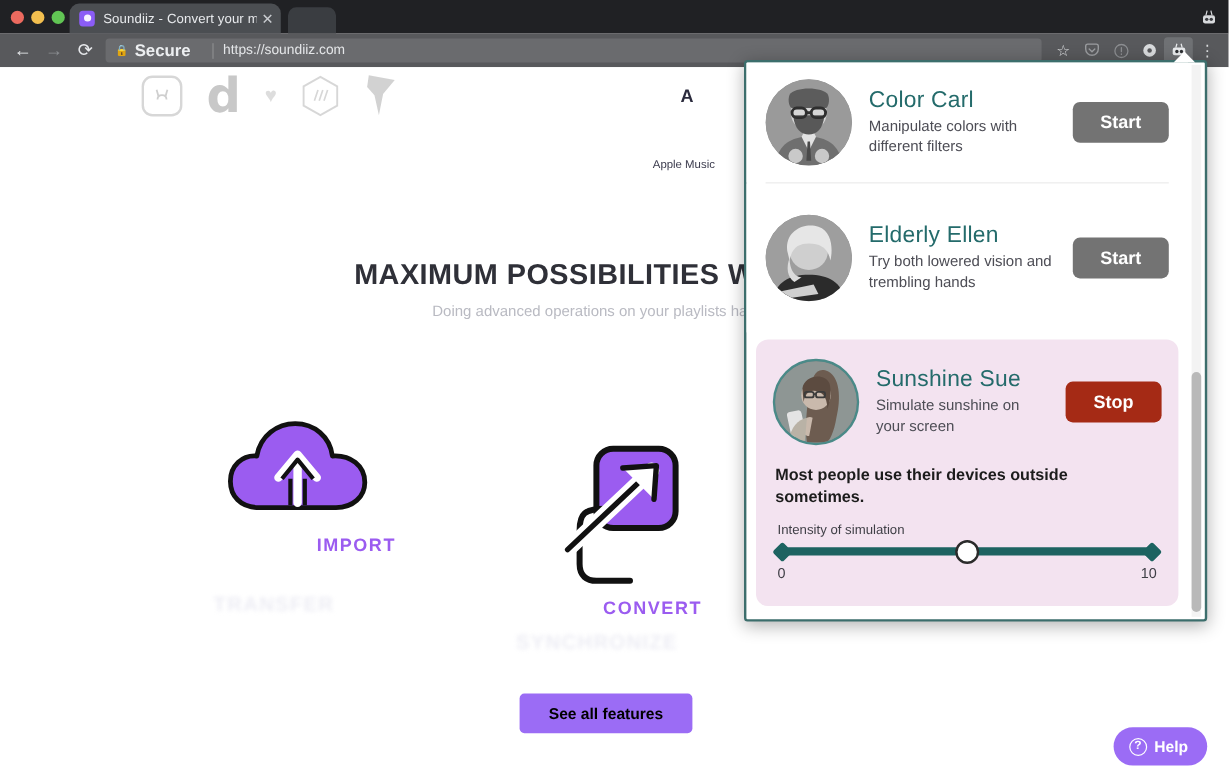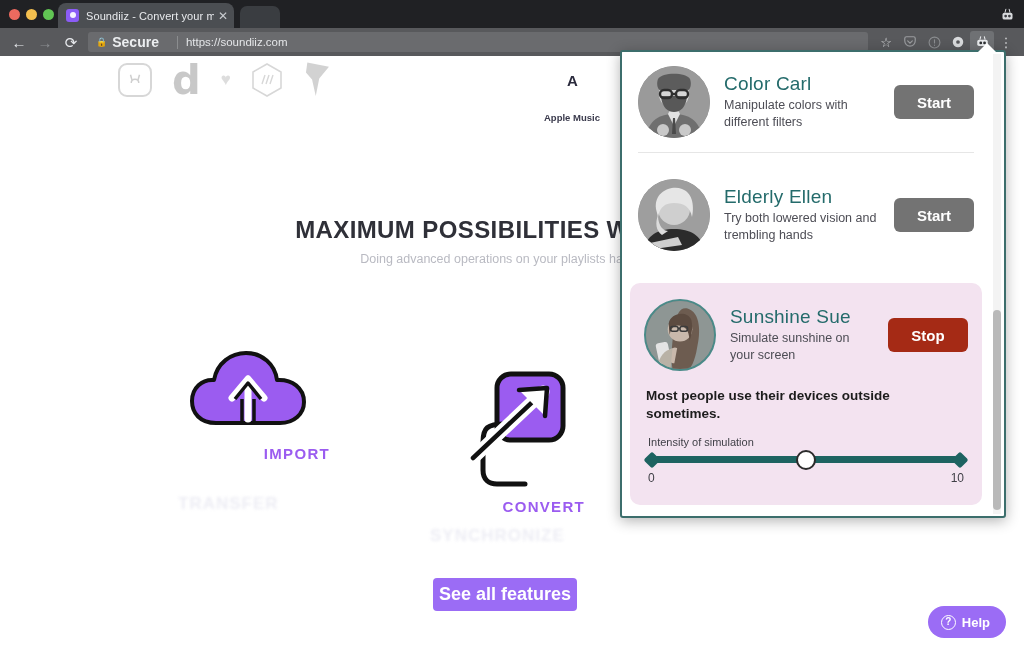--- a/index.html
+++ b/index.html
@@ -104,22 +104,22 @@
   .logo-d { color: #bdbdbd; font-size: 40px; font-weight: bold; line-height: .7; font-family: "DejaVu Sans", sans-serif; }
   .logo-heart { color: #d6d6d6; font-size: 17px; }
   .logo-hex { width: 32px; height: 36px; position: relative; }
   .logo-arrow { color: #c9c9c9; font-size: 34px; line-height: .6; transform: rotate(8deg); }
 
   .brand-apple {
     position: absolute; left: 567px; top: 16px;
     color: #2b2b3d; font-size: 15px; font-weight: bold;
   }
   .brand-apple-label {
-    position: absolute; left: 544px; top: 56px;
-    color: #3a3a4c; font-size: 9.5px; font-weight: bold;
+    position: absolute; left: 544px; top: 76px;
+    color: #3a3a4c; font-size: 9.5px; font-weight: normal;
   }
 
   .headline {
     position: absolute; top: 160px; left: 0; width: 1024px; text-align: center;
     color: #2f3038; font-size: 24px; font-weight: bold; letter-spacing: .4px;
   }
   .subhead {
     position: absolute; top: 196px; left: 0; width: 1024px; text-align: center;
     color: #b9bac2; font-size: 12.5px; filter: blur(.55px);
   }
@@ -130,23 +130,23 @@
   .feat-import { left: 170px; top: 25px; width: 160px; }
   .feat-convert { left: 425px; top: 50px; width: 160px; }
 
   .ghost-text {
     position: absolute; color: #e9e9ef; font-weight: bold; filter: blur(1.6px);
     letter-spacing: 1px;
   }
 
   .cta {
     position: absolute; left: 433px; top: 522px; width: 144px; height: 33px;
-    background: #9b6cf5; border-radius: 4px; color: #ffffff;
-    display: flex; align-items: center; justify-content: center;
-    font-size: 18px; font-weight: bold; filter: blur(.5px);
+    background: #9b6cf5; border-radius: 4px; color: #000000;
+    display: flex; align-items: center; justify-content: center;
+    font-size: 13px; font-weight: bold; filter: blur(.5px);
   }
 
   .help-widget {
     position: absolute; right: 18px; bottom: 12px; height: 32px;
     background: #9b6cf5; border-radius: 16px; color: #fff;
     display: flex; align-items: center; gap: 6px; padding: 0 16px 0 13px;
     font-size: 13px; font-weight: bold; filter: blur(.35px);
   }
   .help-q {
     width: 15px; height: 15px; border-radius: 50%; border: 1.6px solid #fff;

